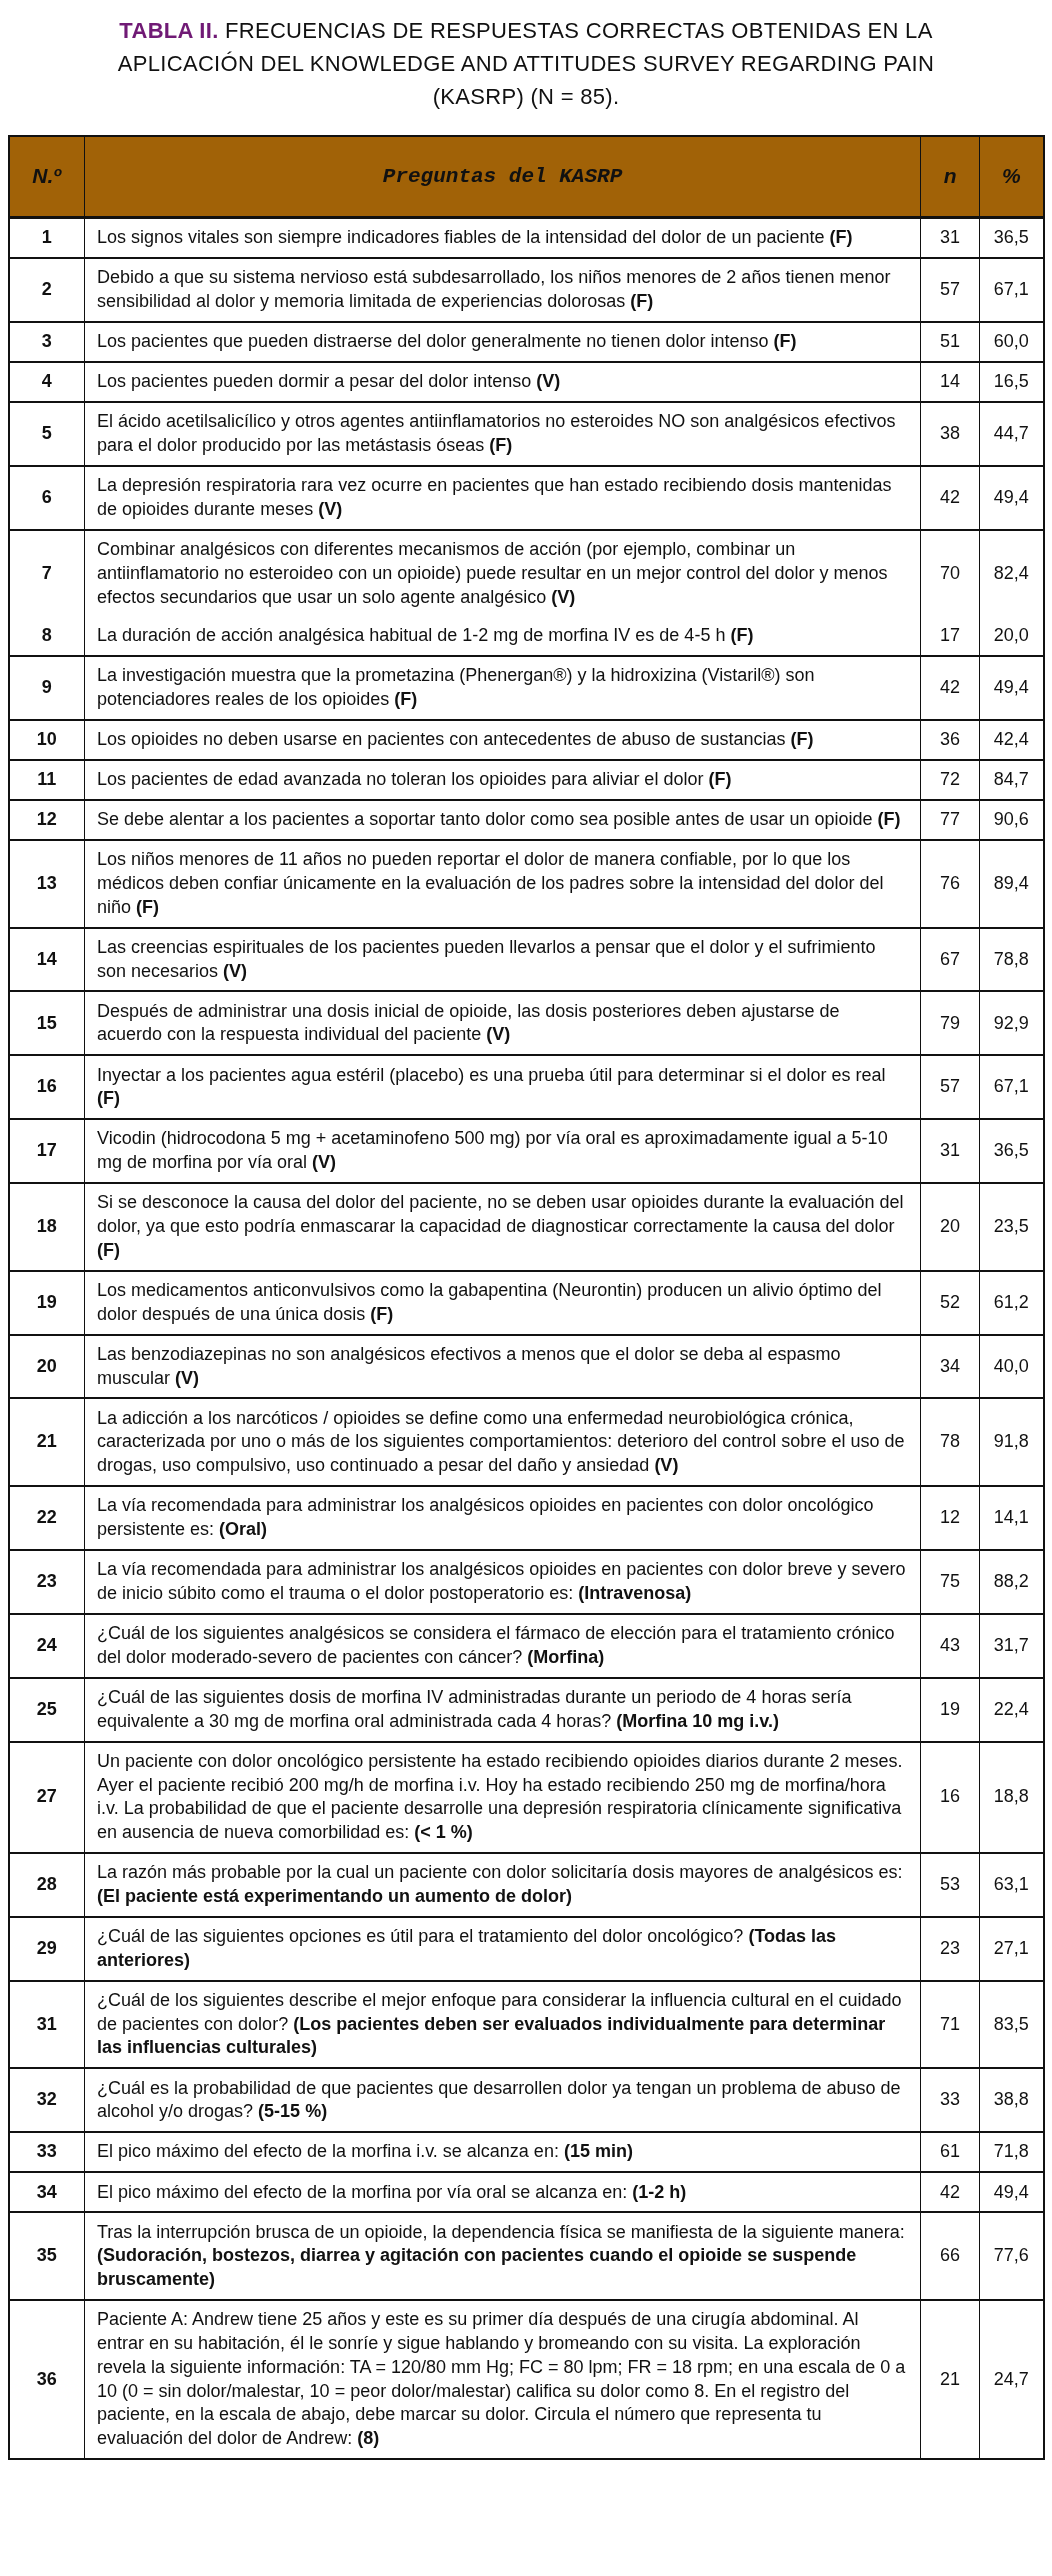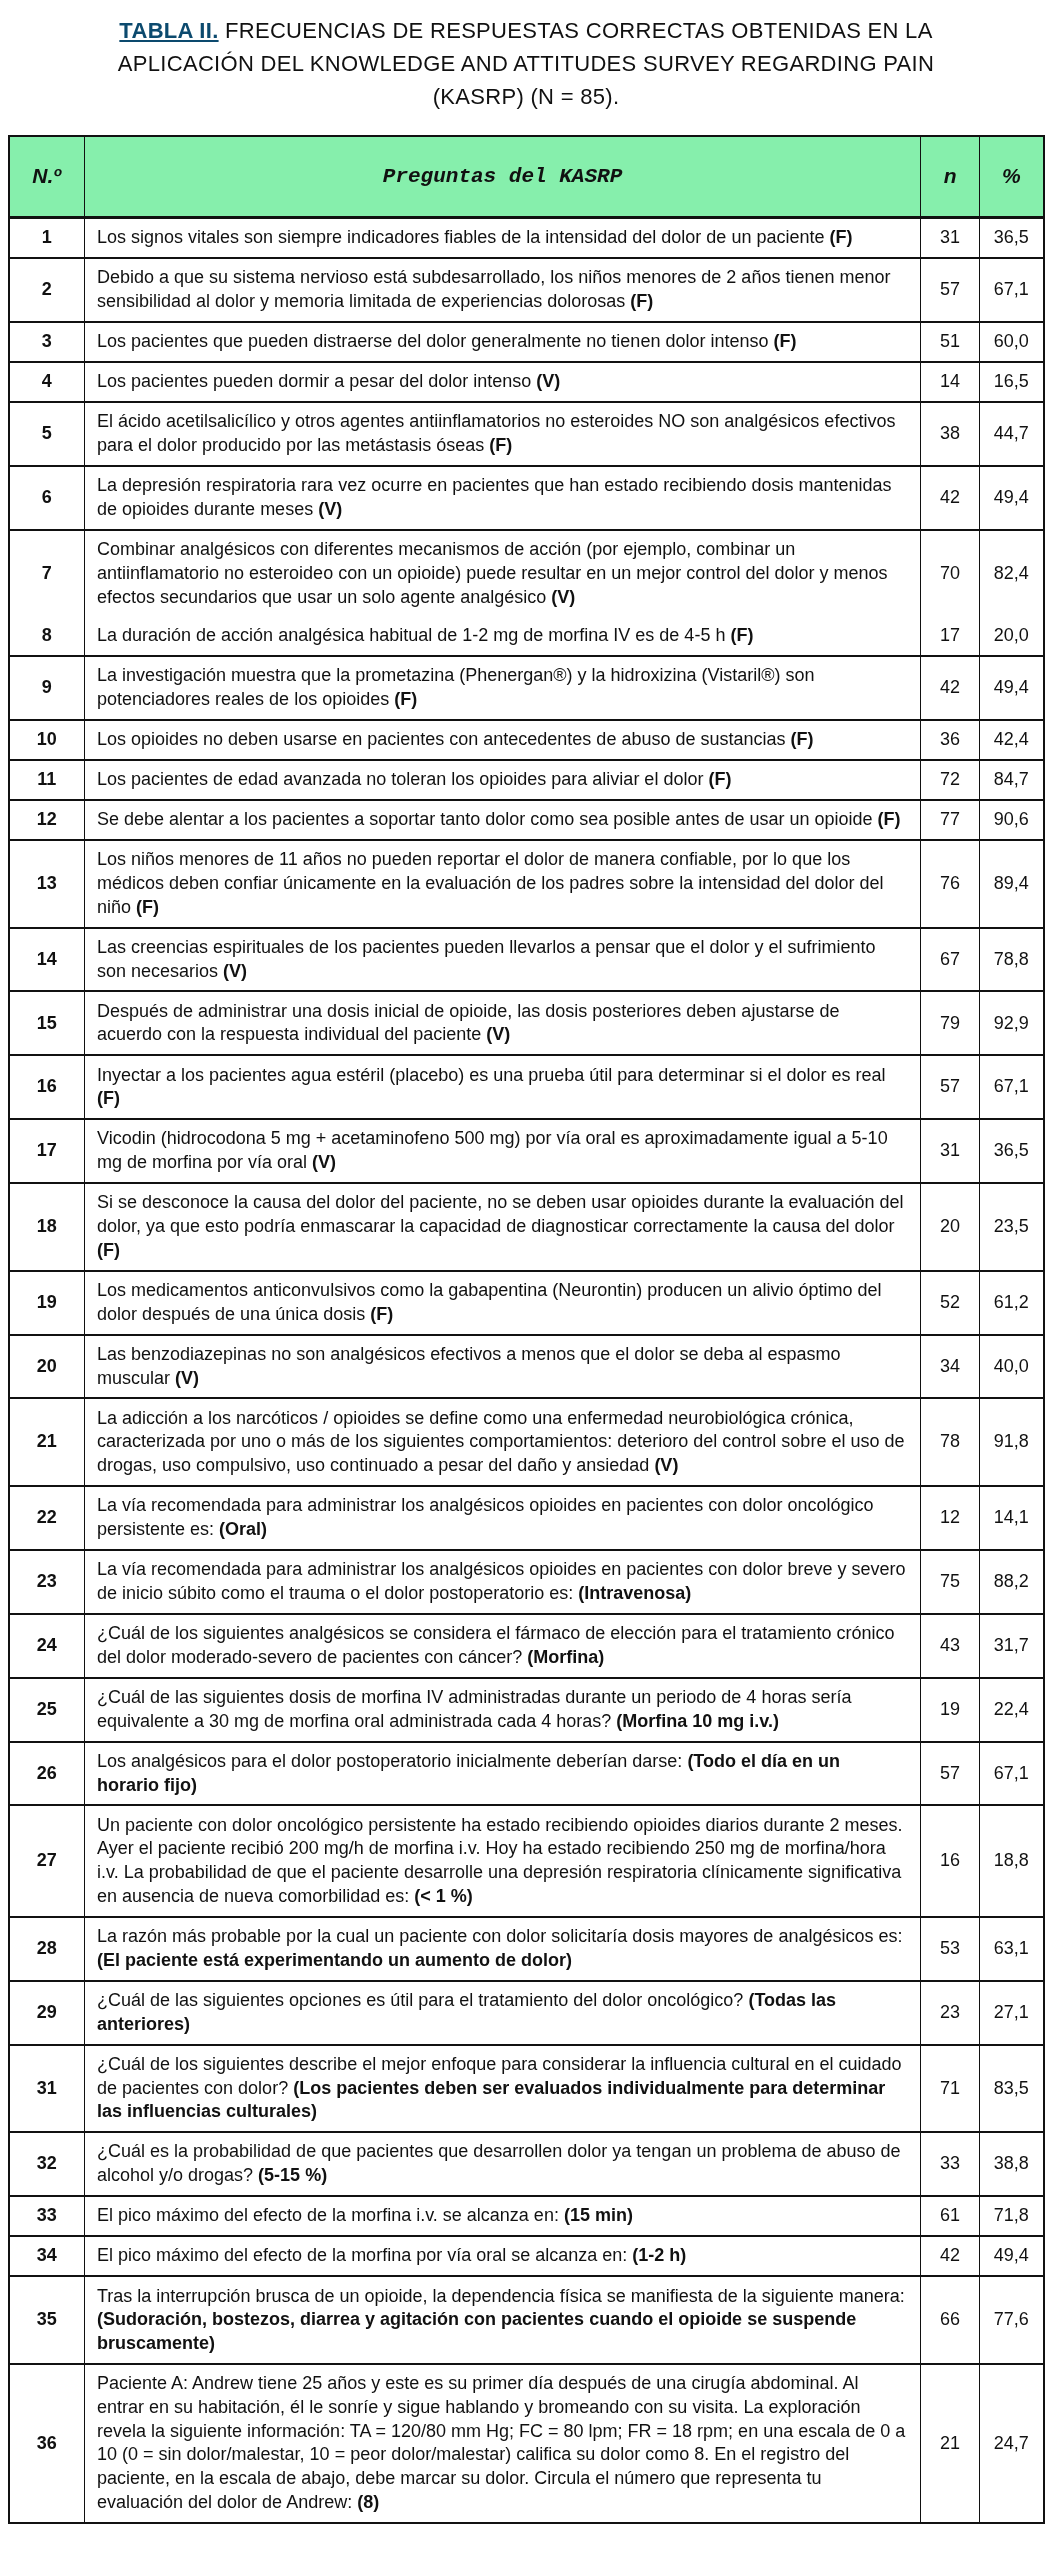--- a/index.html
+++ b/index.html
@@ -17,36 +17,35 @@
   .title-block {
     width: 876px;
     margin: 0 auto 21.6px auto;
     text-align: center;
     font-size: 22px;
     line-height: 1.5;
     letter-spacing: 0.3px;
     color: #111111;
   }
   .title-prefix {
-    color: #0c4a6e;
+    color: #701a75;
     font-weight: bold;
-    text-decoration: underline;
   }
   table.kasrp {
     width: 1037px;
     border-collapse: collapse;
     table-layout: fixed;
     border: 2.6px solid #111111;
   }
   table.kasrp col.c1 { width: 75px; }
   table.kasrp col.c2 { width: 832px; }
   table.kasrp col.c3 { width: 58px; }
   table.kasrp col.c4 { width: 64px; }
   table.kasrp thead td {
-    background: #86efac;
+    background: #a16207;
     font-weight: bold;
     font-style: italic;
     font-size: 21px;
     text-align: center;
     vertical-align: middle;
     height: 77px;
     border-bottom: 3.1px solid #111111;
     margin-top: 35px;
   }
   table.kasrp thead td.h-q { text-align: center; font-family: Liberation Mono, monospace; }
@@ -249,26 +248,20 @@
           <td class="c-n">43</td>
           <td class="c-pct">31,7</td>
         </tr>
         <tr>
           <td class="c-num">25</td>
           <td class="c-q"><span>¿Cuál de las siguientes dosis de morfina IV administradas durante un periodo de 4 horas sería equivalente a 30 mg de morfina oral administrada cada 4 horas? </span><span class="ans">(Morfina 10 mg i.v.)</span></td>
           <td class="c-n">19</td>
           <td class="c-pct">22,4</td>
         </tr>
         <tr>
-          <td class="c-num">26</td>
-          <td class="c-q"><span>Los analgésicos para el dolor postoperatorio inicialmente deberían darse: </span><span class="ans">(Todo el día en un horario fijo)</span></td>
-          <td class="c-n">57</td>
-          <td class="c-pct">67,1</td>
-        </tr>
-        <tr>
           <td class="c-num">27</td>
           <td class="c-q"><span>Un paciente con dolor oncológico persistente ha estado recibiendo opioides diarios durante 2 meses. Ayer el paciente recibió 200 mg/h de morfina i.v. Hoy ha estado recibiendo 250 mg de morfina/hora i.v. La probabilidad de que el paciente desarrolle una depresión respiratoria clínicamente significativa en ausencia de nueva comorbilidad es: </span><span class="ans">(&lt; 1 %)</span></td>
           <td class="c-n">16</td>
           <td class="c-pct">18,8</td>
         </tr>
         <tr>
           <td class="c-num">28</td>
           <td class="c-q"><span>La razón más probable por la cual un paciente con dolor solicitaría dosis mayores de analgésicos es: </span><span class="ans">(El paciente está experimentando un aumento de dolor)</span></td>
           <td class="c-n">53</td>
           <td class="c-pct">63,1</td>

